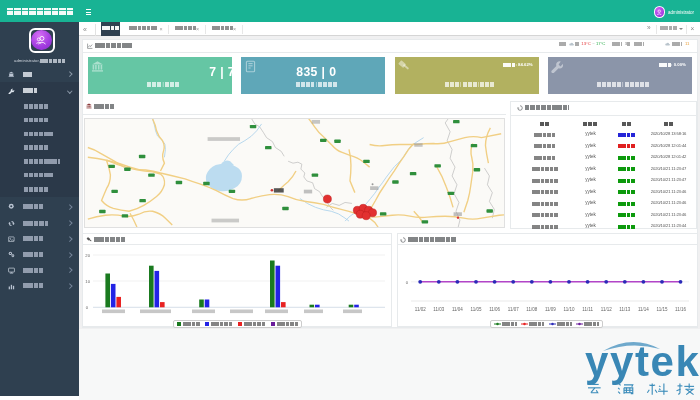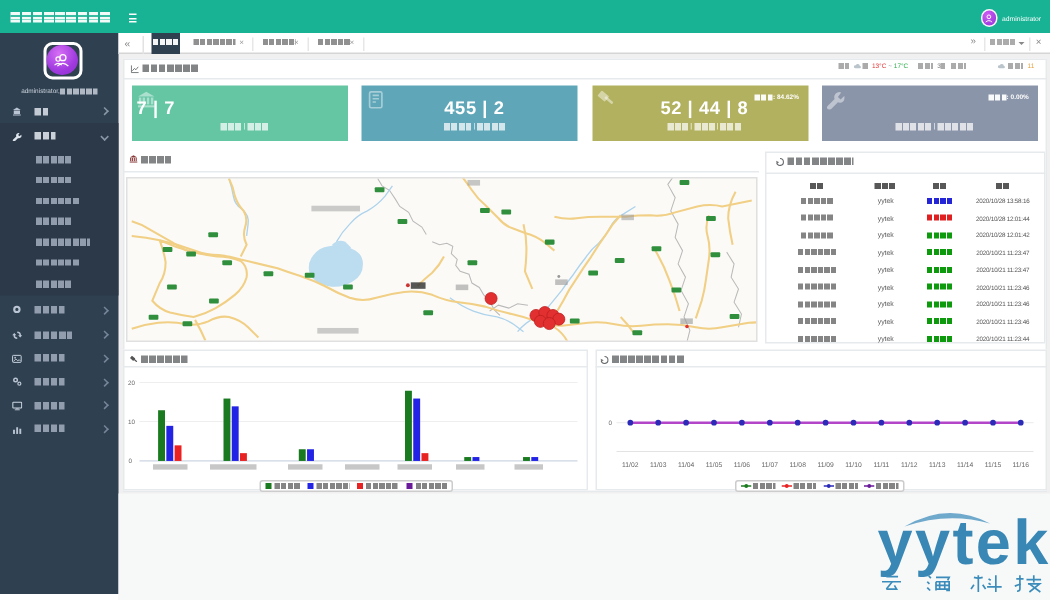--- a/index.html
+++ b/index.html
@@ -201,23 +201,22 @@
 <svg class="abs" style="left:397px;top:60px;" width="13" height="13" viewBox="0 0 13 13">
       <g fill="rgba(255,255,255,.45)">
         <rect x="2" y="1.6" width="6.4" height="4.6" rx=".6" transform="rotate(40 5 4)"></rect>
         <rect x="5.5" y="6" width="6.6" height="1.8" rx=".6" transform="rotate(40 9 7)"></rect>
       </g>
     </svg>
 <svg class="abs" style="left:550px;top:60px;" width="13" height="13" viewBox="0 0 13 13">
       <path d="M10.8,1.6 a3.4,3.4 0 0 0 -4.4,4.4 L1.6,10.8 a1.6,1.6 0 0 0 2.2,2.2 L8.6,8.2 a3.4,3.4 0 0 0 4.4,-4.4 L10.4,6.4 L8.6,4.6 Z" fill="rgba(255,255,255,.45)"></path>
     </svg>
 
-<div class="abs" style="left:91px;top:66.4px;width:144px;text-align:left;color:#fff;font-size:12.2px;font-weight:bold;letter-spacing:.4px;line-height:1;">7 | 7</div>
-<div class="abs" style="left:244.3px;top:66.4px;width:144px;text-align:center;color:#fff;font-size:12.2px;font-weight:bold;letter-spacing:.4px;line-height:1;">455 | 2</div>
-<div class="abs" style="left:397.6px;top:66.4px;width:144px;text-align:center;color:#fff;font-size:12.2px;font-weight:bold;letter-spacing:.4px;line-height:1;">52 | 44 | 8</div>
+<div class="abs" style="left:91px;top:66.4px;width:144px;text-align:right;color:#fff;font-size:12.2px;font-weight:bold;letter-spacing:.4px;line-height:1;">7 | 7</div>
+<div class="abs" style="left:244.3px;top:66.4px;width:144px;text-align:center;color:#fff;font-size:12.2px;font-weight:bold;letter-spacing:.4px;line-height:1;">835 | 0</div>
 
 <div class="abs row" style="left:91px;top:82px;width:144px;text-align:center;color:#fff;height:5px;">
 <span class="zh z45" style="width:14px;opacity:.72;"></span><span style="font-size:4.6px;">&nbsp;|&nbsp;</span><span class="zh z45" style="width:14px;opacity:.72;"></span></div>
 <div class="abs row" style="left:244.3px;top:82px;width:144px;text-align:center;color:#fff;height:5px;">
 <span class="zh z45" style="width:18.9px;opacity:.72;"></span><span style="font-size:4.6px;">&nbsp;|&nbsp;</span><span class="zh z45" style="width:18.9px;opacity:.72;"></span></div>
 <div class="abs row" style="left:397.6px;top:82px;width:144px;text-align:center;color:#fff;height:5px;">
 <span class="zh z45" style="width:14px;opacity:.72;"></span><span style="font-size:4.6px;">&nbsp;|&nbsp;</span><span class="zh z45" style="width:14px;opacity:.72;"></span><span style="font-size:4.6px;">&nbsp;|&nbsp;</span><span class="zh z45" style="width:14px;opacity:.72;"></span></div>
 <div class="abs row" style="left:550.9px;top:82px;width:144px;text-align:center;color:#fff;height:5px;">
 <span class="zh z45" style="width:23.8px;opacity:.72;"></span><span style="font-size:4.6px;">&nbsp;|&nbsp;</span><span class="zh z45" style="width:23.8px;opacity:.72;"></span></div>
 

